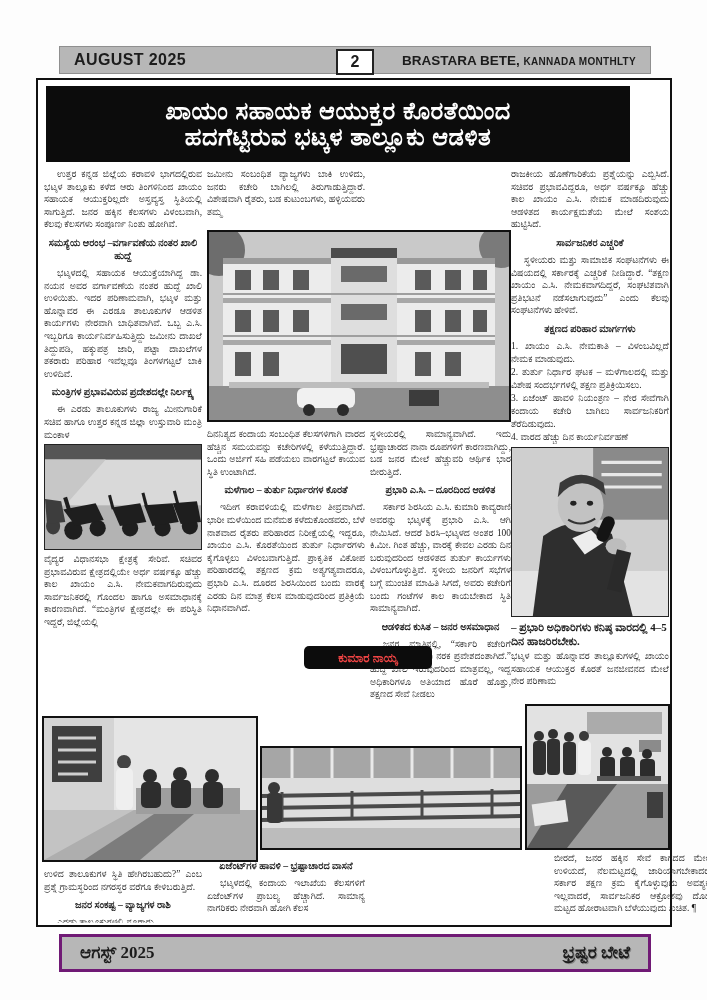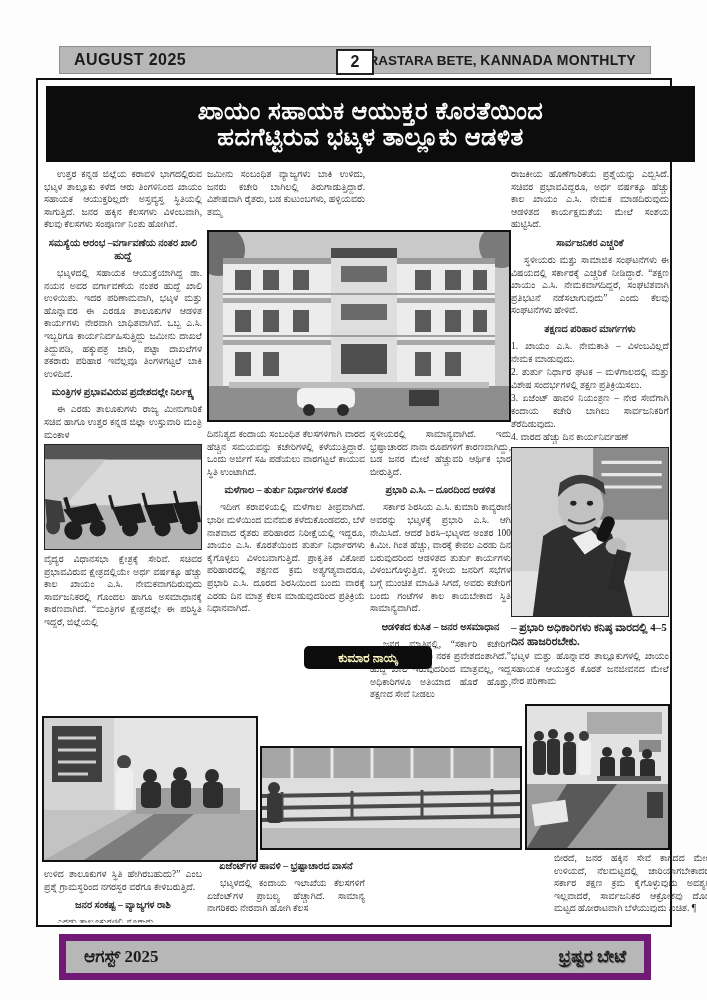--- a/index.html
+++ b/index.html
@@ -8,26 +8,26 @@
 
   
   .topbar{position:absolute;left:59px;top:46px;width:592px;height:28px;background:#b7b7b7;
           border:1px solid #8f8f8f;box-sizing:border-box;display:flex;align-items:center;
           justify-content:space-between;padding:0 14px;
           font-family:"Liberation Sans","DejaVu Sans",sans-serif;font-weight:bold;}
   .topbar .date{font-size:16px;letter-spacing:.4px;}
   .pageno{position:absolute;left:50%;transform:translateX(-50%);top:2px;width:34px;height:22px;
           background:#fff;border:2px solid #222;text-align:center;font-size:16px;line-height:22px;}
   .masthead{font-size:13.5px;white-space:nowrap;}
-  .masthead .sub{font-size:14px;letter-spacing:.3px;}
+  .masthead .sub{font-size:10px;letter-spacing:.3px;}
 
   
   .frame{position:absolute;left:36px;top:78px;width:636px;height:849px;border:2px solid #111;
          background:#fff;box-sizing:border-box;}
-  .headline{position:absolute;left:8px;top:6px;width:649px;height:76px;background:#0c0c0c;color:#fff;
+  .headline{position:absolute;left:8px;top:6px;width:584px;height:76px;background:#0c0c0c;color:#fff;
             text-align:center;font-family:"Liberation Sans","DejaVu Sans",sans-serif;font-weight:bold;
             display:flex;flex-direction:column;justify-content:center;gap:0;}
   .headline span{font-size:24px;line-height:1.1;letter-spacing:.5px;}
 
   
   .col{position:absolute;font-size:9.4px;line-height:1.34;text-align:justify;overflow:hidden;}
   .col p{margin:0 0 1px 0;text-indent:13px;}
   .col p.noind{text-indent:0;}
   .col .subhead{font-weight:bold;text-align:center;text-indent:0;margin:5px 0;font-size:9.7px;}
   #col1 {left:6px;  top:88px; width:158px;height:548px;}
@@ -47,27 +47,27 @@
   .photo svg,.photo-inline svg{display:block;width:100%;height:100%;}
   .photo-inline{border:1.5px solid #222;margin:3px 0;overflow:hidden;background:#d8d8d8;}
   #photo-building{left:169px;top:150px;width:304px;height:192px;}
   #photo-bottomleft{left:4px;top:636px;width:216px;height:146px;}
   #photo-bottommid{left:222px;top:666px;width:262px;height:104px;}
   #photo-bottomright{left:487px;top:624px;width:145px;height:146px;}
   .bikes-box{height:104px;}
   .man-box{height:168px;}
 
   
-  .byline{position:absolute;left:266px;top:566px;width:128px;height:23px;background:#0c0c0c;color:#fef9c3;
+  .byline{position:absolute;left:266px;top:566px;width:128px;height:23px;background:#0c0c0c;color:#ef4444;
           border-radius:5px;display:flex;align-items:center;justify-content:center;
           font-family:"Liberation Sans","DejaVu Sans",sans-serif;font-weight:bold;font-size:12px;}
 
   
   .botbar{position:absolute;left:59px;top:934px;width:592px;height:28px;background:#b7b7b7;
-          border:7px solid #701a75;box-sizing:border-box;display:flex;align-items:center;
+          border:3px solid #701a75;box-sizing:border-box;display:flex;align-items:center;
           justify-content:space-between;padding:16px 18px;font-weight:bold;}
   .botbar .left{font-size:17px;}
   .botbar .right{font-size:17px;text-shadow:1px 1px 0 #888;}
 
   
   .watermark{position:absolute;left:30px;top:380px;width:640px;text-align:center;font-size:58px;
              font-weight:bold;color:rgba(70,70,70,0.07);transform:rotate(-28deg);pointer-events:none;
              font-family:"Liberation Sans","DejaVu Sans",sans-serif;}
   .wm-ring{position:absolute;border:14px solid rgba(90,90,90,0.06);border-radius:50%;
            width:290px;height:290px;left:190px;top:370px;pointer-events:none;}

